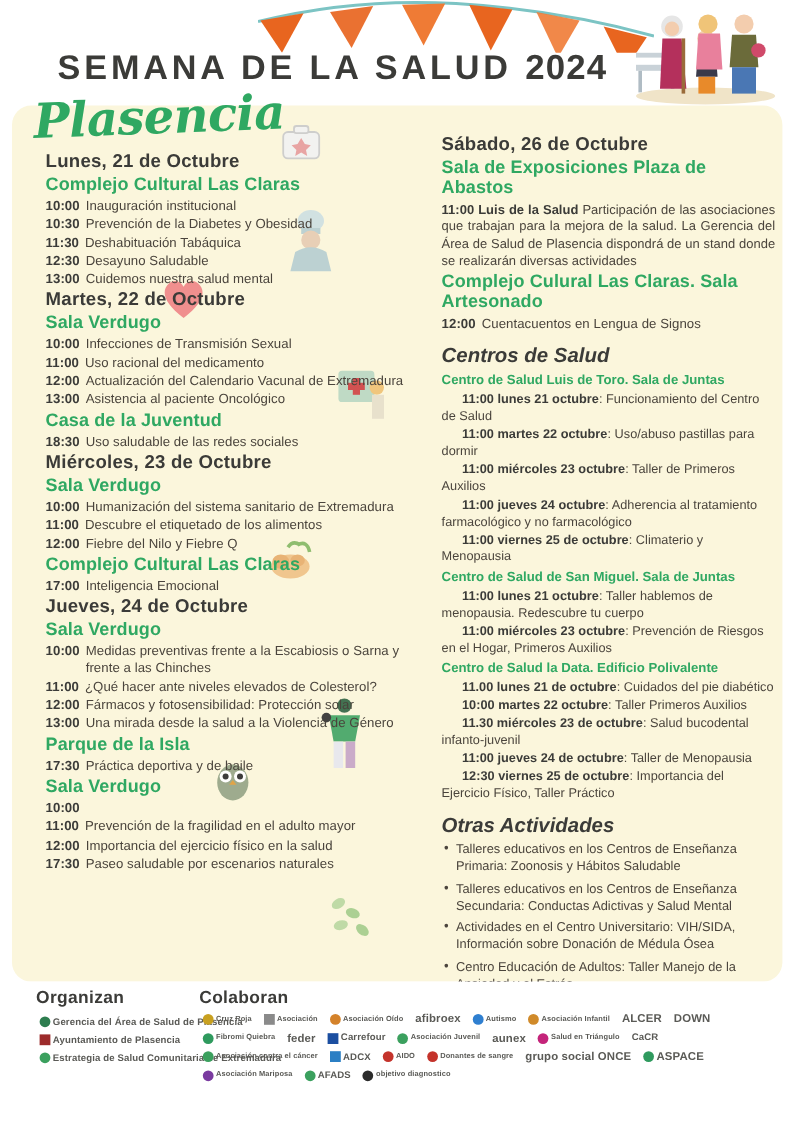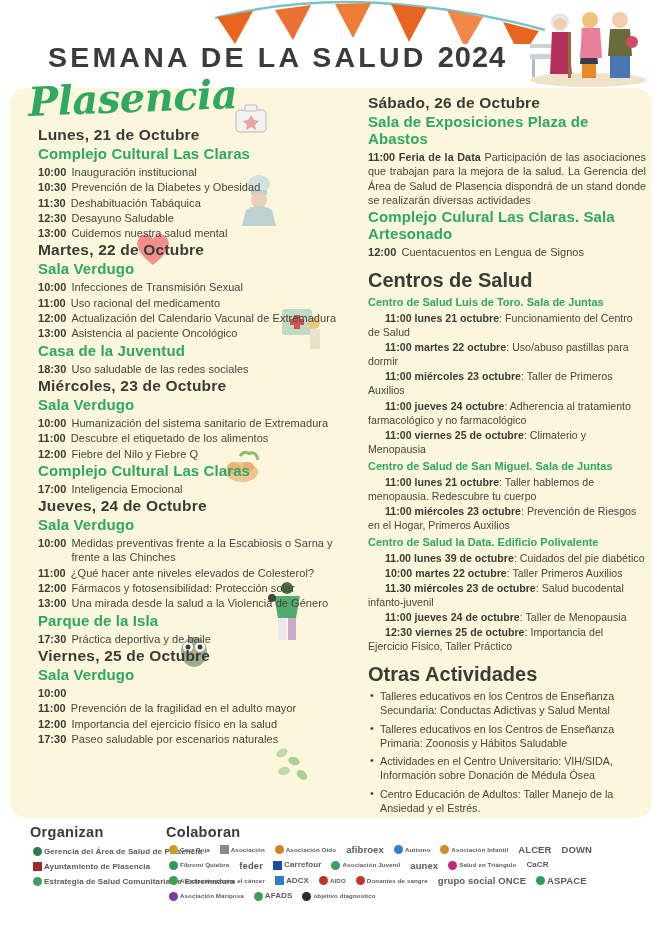--- a/index.html
+++ b/index.html
@@ -46,43 +46,44 @@
   .panel {
     position: absolute;
     top: 88px; left: 10px;
     width: 642px; height: 730px;
     background: #fbf6dc;
     border-radius: 16px;
   }
 
   .col { position: absolute; top: 0; }
   .col-left  { left: 28px;  width: 318px; padding-top: 38px; }
-  .col-right { left: 358px; width: 278px; padding-top: 6px; }
+  .col-right { left: 358px; width: 278px; padding-top: 24px; }
 
   
   .day {
     font-size: 15.5px; font-weight: 700; color: #3b3b38;
     letter-spacing: .2px; margin-top: 11px; margin-bottom: 0px;
   }
   .day:first-child { margin-top: 0; }
   .venue {
     font-size: 15px; font-weight: 700; color: #2fa862;
     letter-spacing: .1px; margin: 1px 0 3px 0;
   }
   .ev {
     font-size: 11px; color: #4a443c; line-height: 1.30;
     margin-bottom: 1px; display: flex; gap: 5px;
     letter-spacing: .05px;
   }
   .ev .t { font-weight: 700; color: #3b3b38; flex: 0 0 auto; }
   .ev .d { flex: 1 1 auto; }
 
   .sec-head {
-    font-size: 20px; font-weight: 700; color: #3b3b38;
+    font-size: 17px; font-weight: 700; color: #3b3b38;
     margin: 10px 0 2px 0;
+    font-style: italic;
   }
   .sub-venue {
     font-size: 11px; font-weight: 700; color: #2fa862;
     margin: 4px 0 1px 0; line-height: 1.25;
   }
   .cs-ev {
     font-size: 10.6px; color: #4a443c; line-height: 1.33;
     margin-bottom: 1px; letter-spacing: .02px;
   }
   .cs-ev b { color: #3b3b38; font-weight: 700; margin-left: 17px; }
@@ -337,21 +338,20 @@
             <span class="d">Una mirada desde la salud a la Violencia de Género</span>
           </div>
         <div class="venue">Parque de la Isla</div>
         <div class="ev">
             <span class="t">17:30</span>
             <span class="d">Práctica deportiva y de baile</span>
           </div>
       </div>
 
       <div>
-        <div class="day">Viernes, 25 de Octubre</div>
         <div class="venue">Sala Verdugo</div>
         <div class="ev">
             <span class="t">10:00</span>
           </div>
         <div class="ev">
             <span class="t">11:00</span>
             <span class="d">Prevención de la fragilidad en el adulto mayor</span>
           </div>
         <div class="ev">
             <span class="t">12:00</span>
@@ -365,21 +365,21 @@
 
     </div>
 
     <div class="col col-right">
 
       <div>
         <div class="day">Sábado, 26 de Octubre</div>
         <div class="venue">Sala de Exposiciones Plaza de Abastos</div>
         <div class="para">
           <b>11:00</b>
-          <b>Feria de la Data</b>
+          <b>Luis de la Salud</b>
           <span>Participación de las asociaciones que trabajan para la mejora de la salud. La Gerencia del Área de Salud de Plasencia dispondrá de un stand donde se realizarán diversas actividades</span>
         </div>
         <div class="venue">Complejo Culural Las Claras. Sala Artesonado</div>
         <div class="ev">
             <span class="t">12:00</span>
             <span class="d">Cuentacuentos en Lengua de Signos</span>
           </div>
       </div>
 
       <div class="sec-head">Centros de Salud</div>
@@ -394,31 +394,31 @@
       </div>
 
       <div>
         <div class="sub-venue">Centro de Salud de San Miguel. Sala de Juntas</div>
         <div class="cs-ev"><b>11:00 lunes 21 octubre</b>: <span>Taller hablemos de menopausia. Redescubre tu cuerpo</span></div>
         <div class="cs-ev"><b>11:00 miércoles 23 octubre</b>: <span>Prevención de Riesgos en el Hogar, Primeros Auxilios</span></div>
       </div>
 
       <div>
         <div class="sub-venue">Centro de Salud la Data. Edificio Polivalente</div>
-        <div class="cs-ev"><b>11.00 lunes 39 de octubre</b>: <span>Cuidados del pie diabético</span></div>
+        <div class="cs-ev"><b>11.00 lunes 21 de octubre</b>: <span>Cuidados del pie diabético</span></div>
         <div class="cs-ev"><b>10:00 martes 22 octubre</b>: <span>Taller Primeros Auxilios</span></div>
         <div class="cs-ev"><b>11.30 miércoles 23 de octubre</b>: <span>Salud bucodental infanto-juvenil</span></div>
         <div class="cs-ev"><b>11:00 jueves 24 de octubre</b>: <span>Taller de Menopausia</span></div>
         <div class="cs-ev"><b>12:30 viernes 25 de octubre</b>: <span>Importancia del Ejercicio Físico, Taller Práctico</span></div>
       </div>
 
       <div class="sec-head">Otras Actividades</div>
       <ul class="acts">
+        <li>Talleres educativos en los Centros de Enseñanza Primaria: Zoonosis y Hábitos Saludable</li>
         <li>Talleres educativos en los Centros de Enseñanza Secundaria: Conductas Adictivas y Salud Mental</li>
-        <li>Talleres educativos en los Centros de Enseñanza Primaria: Zoonosis y Hábitos Saludable</li>
         <li>Actividades en el Centro Universitario: VIH/SIDA, Información sobre Donación de Médula Ósea</li>
         <li>Centro Educación de Adultos: Taller Manejo de la Ansiedad y el Estrés.</li>
       </ul>
 
     </div>
   </div>
 
   <div class="footer">
     <div class="f-label" style="top:6px;left:30px;">Organizan</div>
     <div class="f-label" style="top:6px;left:166px;">Colaboran</div>

